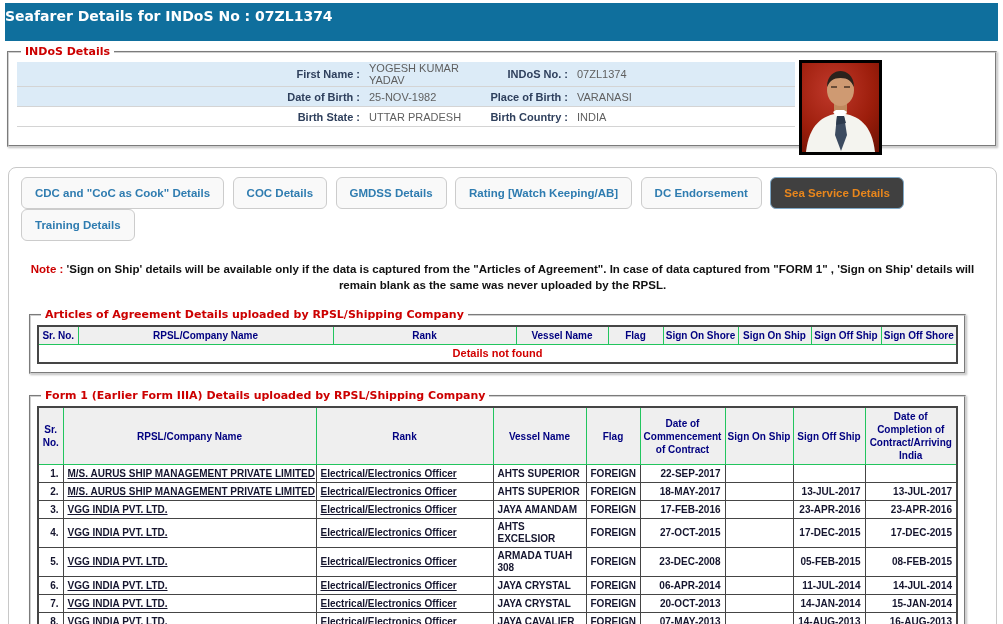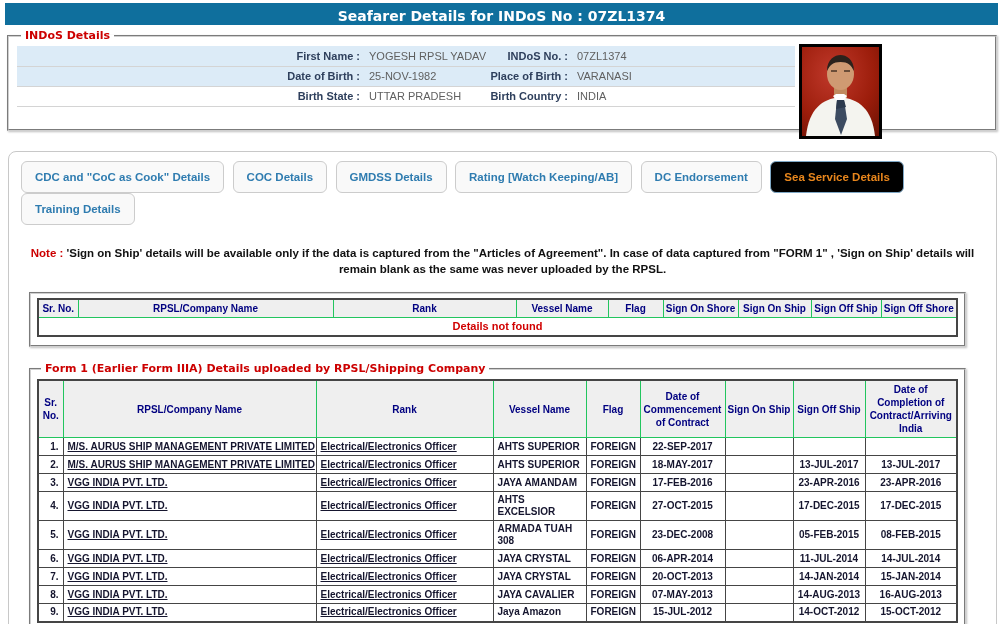--- a/index.html
+++ b/index.html
@@ -1,19 +1,19 @@
 <!DOCTYPE html>
 <html><head>
 <meta charset="utf-8">
 <style>
   * { margin:0; padding:0; box-sizing:border-box; }
   html,body { width:1003px; height:624px; background:#ffffff; font-family:"Liberation Sans", sans-serif; }
   .title-bar {
-    margin:3px 5px 0 5px; height:22px; background:#0f6f9d; color:#ffffff;
-    text-align:center; line-height:26px; font-family:"DejaVu Sans", sans-serif;
+    margin:3px 5px 0 5px; height:38px; background:#0f6f9d; color:#ffffff;
+    line-height:26px; font-family:"DejaVu Sans", sans-serif;
     font-weight:bold; font-size:14px;
   }
   fieldset.indos-fieldset {
     position:relative; margin:4px 6px 0 7px; height:102px;
     border:2px groove #cfcfcf; box-shadow:1px 1px 2px rgba(0,0,0,0.25);
     padding:4px 8px 0 8px;
   }
   fieldset legend {
     color:#cc0000; font-weight:bold; font-size:11px; padding:0 4px; margin-left:4px;
     font-family:"DejaVu Sans", sans-serif;
@@ -32,57 +32,57 @@
     margin:20px 6px 0 8px; width:989px; min-height:445px;
     border:1px solid #c8c8c8; border-radius:8px 8px 4px 4px; background:#ffffff;
     padding:4px 0 10px 0;
   }
   .tabs { padding:5px 0 0 12px; }
   .tab {
     display:inline-block; border:1px solid #cccccc; border-radius:6px;
     background:#f9f9f9; color:#2f7cb0; font-weight:bold; font-size:11.5px;
     padding:9px 13px 9px 13px; margin-right:4px; cursor:pointer; vertical-align:top;
   }
-  .tab.active { background:#000000; border-color:#7fa8c6; color:#e8861c; }
+  .tab.active { background:#404040; border-color:#7fa8c6; color:#e8861c; }
   .note { margin:21px 12px 0 12px; font-size:11.5px; font-weight:bold; color:#111111; line-height:1.35;text-align:center; }
   .note-label { color:#cc0000; }
   fieldset.data-fieldset {
     margin:15px 34px 0 20px; border:2px groove #cfcfcf;
     box-shadow:1px 1px 2px rgba(0,0,0,0.25); padding:4px 6px 8px 6px;
   }
   table.grid {
     border-collapse:collapse; width:921px; table-layout:fixed;
     border:2px solid #454545; background:#ffffff;
     font-size:10px; font-weight:bold; color:#15152e;
   }
   table.grid th {
     background:#efefef; color:#000080; border:1px solid #22c55e;
     padding:2px 2px; text-align:center; line-height:1.3; font-size:10px;
   }
   table.grid td { border:1px solid #454545; padding:2px 4px; height:18px; line-height:1.2; }
   td.sr { text-align:right; padding-right:5px; }
-  td.ctr { text-align:center; }
+  td.ctr { text-align:right; }
   td.not-found { text-align:center; color:#d10000; font-size:11px; height:15px; }
   td.wrapok { white-space:normal; }
   td.nowrap { white-space:nowrap; overflow:hidden;text-decoration:underline; }
 </style>
 </head>
 <body>
 
 <div>
 
   <div class="title-bar">Seafarer Details for INDoS No : 07ZL1374</div>
 
   <fieldset class="indos-fieldset">
     <legend>INDoS Details</legend>
     <table class="details-table">
       <tbody>
           <tr class="stripe">
         <td class="lbl c-l1">First Name :</td>
-        <td class="val c-v1">YOGESH RPSL YADAV</td>
+        <td class="val c-v1">YOGESH KUMAR YADAV</td>
         <td class="lbl c-l2">INDoS No. :</td>
         <td class="val c-v2">07ZL1374</td>
       </tr>
       <tr class="stripe">
         <td class="lbl">Date of Birth :</td>
         <td class="val">25-NOV-1982</td>
         <td class="lbl">Place of Birth :</td>
         <td class="val">VARANASI</td>
       </tr>
       <tr>
@@ -124,20 +124,21 @@
       <div class="tab">DC Endorsement</div>
       <div class="tab active">Sea Service Details</div>
       <div class="tab">Training Details</div>
     </div>
 
     <div class="note">
       <span class="note-label">Note : </span><span>'Sign on Ship' details will be available only if the data is captured from the "Articles of Agreement". In case of data captured from "FORM 1" , 'Sign on Ship' details will remain blank as the same was never uploaded by the RPSL.</span>
     </div>
 
     <fieldset class="data-fieldset">
+      <legend>Articles of Agreement Details uploaded by RPSL/Shipping Company</legend>
       <table class="grid">
         <colgroup>
           <col style="width:40px">
             <col style="width:255px">
             <col style="width:183px">
             <col style="width:92px">
           <col style="width:55px">
             <col style="width:75px">
             <col style="width:73px">
             <col style="width:70px">

